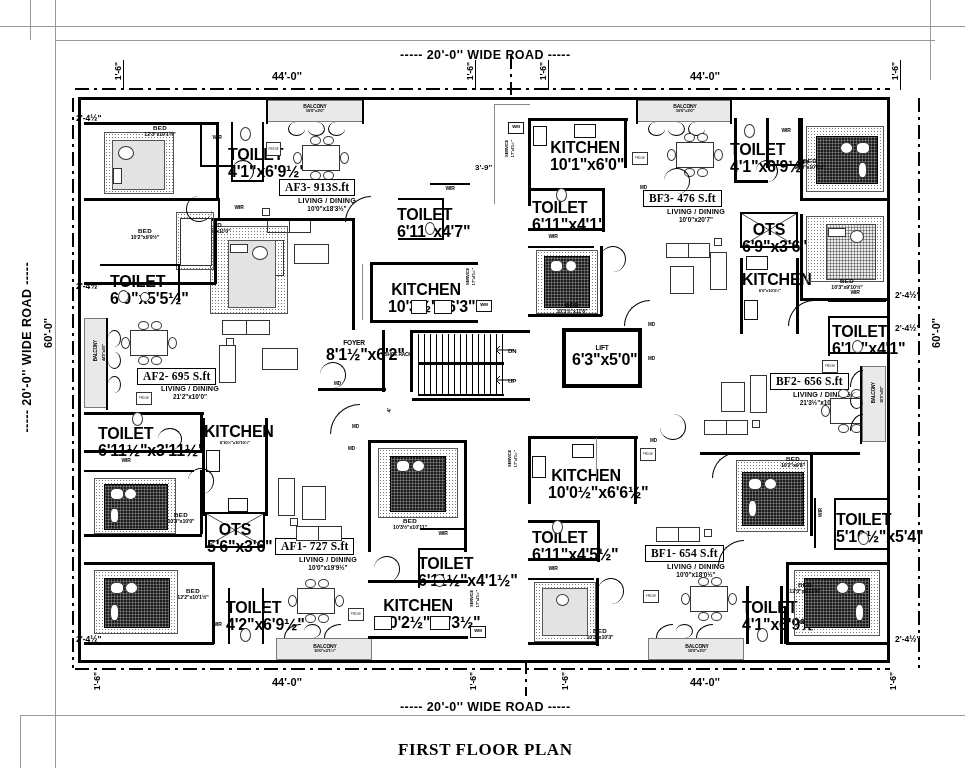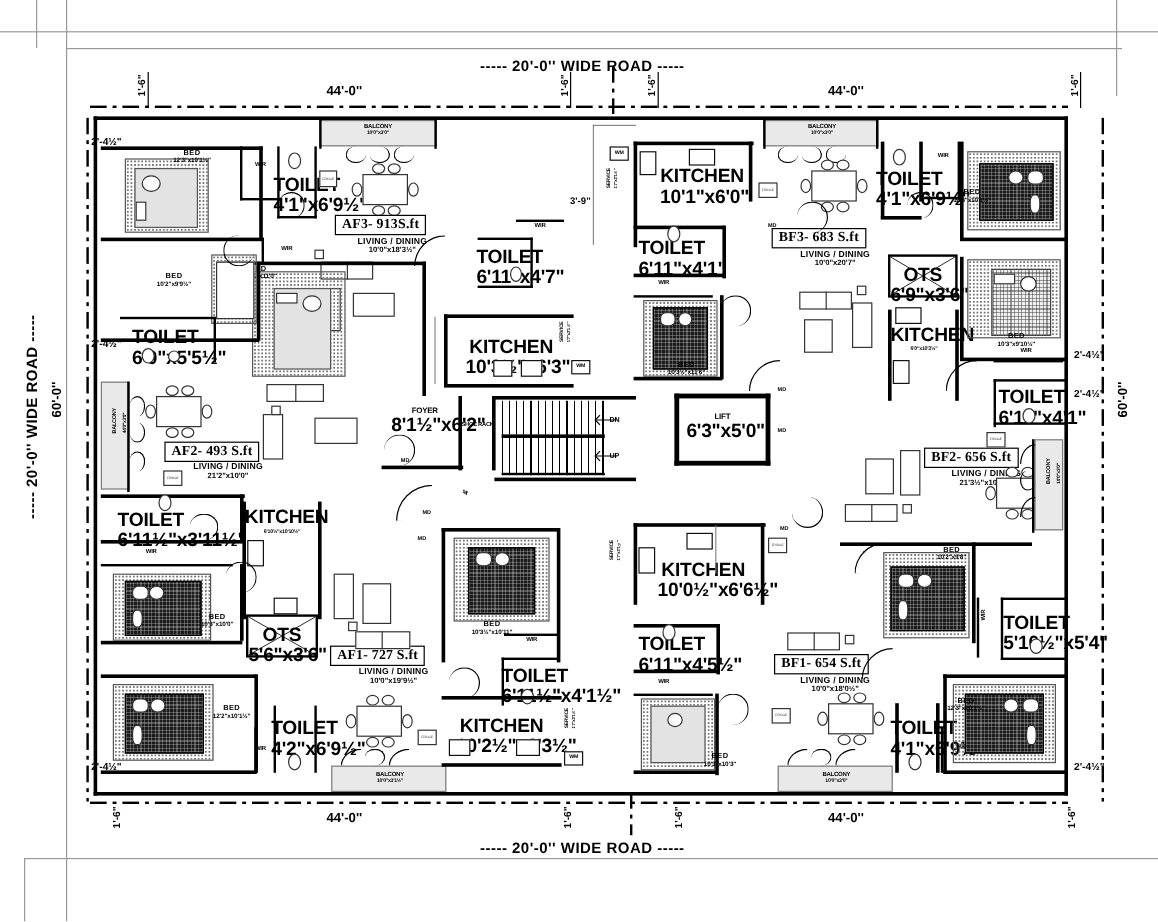--- a/index.html
+++ b/index.html
@@ -186,20 +186,21 @@
   <div class="dashdot-h" style="left:75px;top:668px;width:815px;"></div>
   <div class="dimtxt" style="left:272px;top:676px;">44'-0''</div>
   <div class="dimtxt" style="left:690px;top:676px;">44'-0''</div>
   <div class="dimtxt-sm vtext" style="left:92px;top:672px;">1'-6"</div>
   <div class="dimtxt-sm vtext" style="left:468px;top:672px;">1'-6"</div>
   <div class="dimtxt-sm vtext" style="left:560px;top:672px;">1'-6"</div>
   <div class="dimtxt-sm vtext" style="left:888px;top:672px;">1'-6"</div>
   <div class="dashdot-v" style="left:525px;top:660px;height:36px;"></div>
   <div class="roadtxt" style="left:400px;top:700px;">----- 20'-0'' WIDE ROAD -----</div>
 
+  <div class="title" style="left:398px;top:740px;">FIRST FLOOR PLAN</div>
 
   <div class="wl" style="left:78px;top:97px;width:812px;height:3px;"></div>
   <div class="wl" style="left:78px;top:660px;width:812px;height:3px;"></div>
   <div class="wl" style="left:78px;top:97px;width:3px;height:566px;"></div>
   <div class="wl" style="left:887px;top:97px;width:3px;height:566px;"></div>
 
   <div class="wl" style="left:84px;top:122px;width:135px;height:3px;"></div>
   <div class="wl" style="left:216px;top:122px;width:3px;height:78px;"></div>
   <div class="wl" style="left:84px;top:198px;width:135px;height:3px;"></div>
   <div class="bed-lt" style="left:112px;top:140px;width:53px;height:50px;"></div>
@@ -330,21 +331,21 @@
   <div class="wl" style="left:106px;top:318px;width:2px;height:92px;"></div>
 
   <div class="rect" style="left:130px;top:330px;width:38px;height:26px;"></div>
   <div class="circ" style="left:138px;top:321px;width:11px;height:9px;"></div>
   <div class="circ" style="left:151px;top:321px;width:11px;height:9px;"></div>
   <div class="circ" style="left:138px;top:356px;width:11px;height:9px;"></div>
   <div class="circ" style="left:151px;top:356px;width:11px;height:9px;"></div>
   <div class="circ" style="left:121px;top:337px;width:9px;height:12px;"></div>
   <div class="circ" style="left:168px;top:337px;width:9px;height:12px;"></div>
 
-  <div class="unit-tag" style="left:137px;top:368px;">AF2- 493 S.ft</div>
+  <div class="unit-tag" style="left:137px;top:368px;">AF2- 695 S.ft</div>
   <div class="unit-sub" style="left:134px;top:384px;width:112px;">
     <div class="u1">LIVING / DINING</div>
     <div class="u2">21'2"x10'0"</div>
   </div>
 
   <div class="rect" style="left:222px;top:320px;width:48px;height:15px;"></div>
   <div class="thin" style="left:246px;top:320px;width:1px;height:15px;background:#333;"></div>
   <div class="rect" style="left:219px;top:345px;width:17px;height:38px;"></div>
   <div class="rect" style="left:262px;top:348px;width:36px;height:22px;"></div>
   <div class="rect" style="left:226px;top:338px;width:8px;height:8px;"></div>
@@ -571,21 +572,21 @@
   <div class="wl" style="left:730px;top:100px;width:2px;height:24px;"></div>
 
   <div class="rect" style="left:676px;top:142px;width:38px;height:26px;"></div>
   <div class="circ" style="left:684px;top:133px;width:11px;height:9px;"></div>
   <div class="circ" style="left:697px;top:133px;width:11px;height:9px;"></div>
   <div class="circ" style="left:684px;top:168px;width:11px;height:9px;"></div>
   <div class="circ" style="left:697px;top:168px;width:11px;height:9px;"></div>
   <div class="circ" style="left:667px;top:149px;width:9px;height:12px;"></div>
   <div class="circ" style="left:714px;top:149px;width:9px;height:12px;"></div>
 
-  <div class="unit-tag" style="left:643px;top:190px;">BF3- 683 S.ft</div>
+  <div class="unit-tag" style="left:643px;top:190px;">BF3- 476 S.ft</div>
   <div class="unit-sub" style="left:640px;top:207px;width:112px;">
     <div class="u1">LIVING / DINING</div>
     <div class="u2">10'0"x20'7"</div>
   </div>
 
   <div class="rect" style="left:666px;top:243px;width:44px;height:15px;"></div>
   <div class="thin" style="left:688px;top:243px;width:1px;height:15px;background:#333;"></div>
   <div class="rect" style="left:710px;top:252px;width:17px;height:38px;"></div>
   <div class="rect" style="left:670px;top:266px;width:24px;height:28px;"></div>
   <div class="rect" style="left:714px;top:238px;width:8px;height:8px;"></div>

